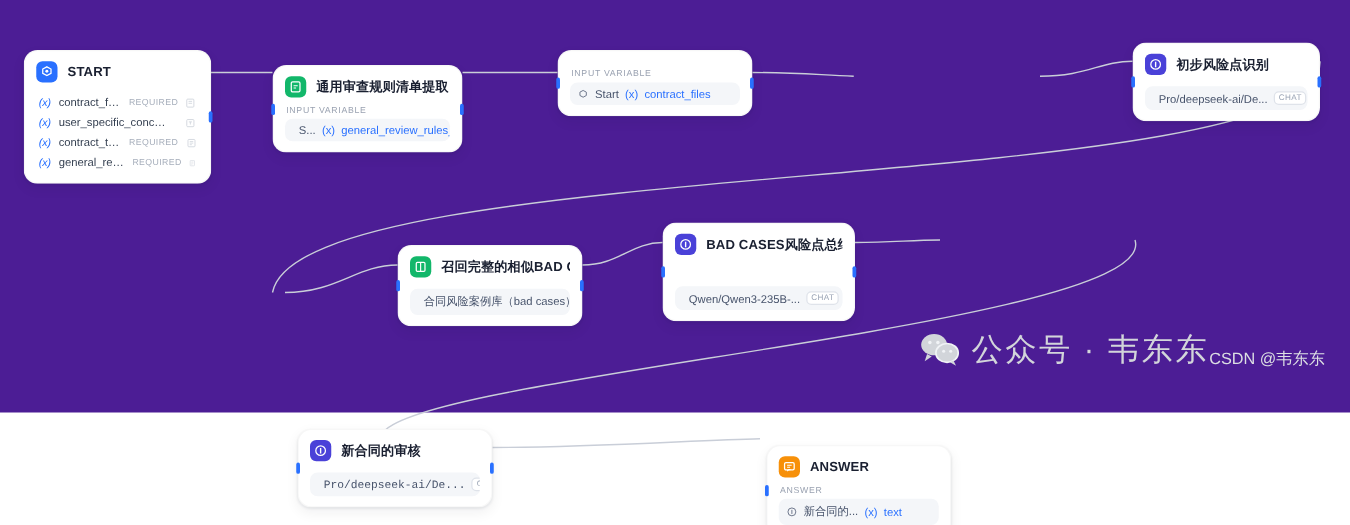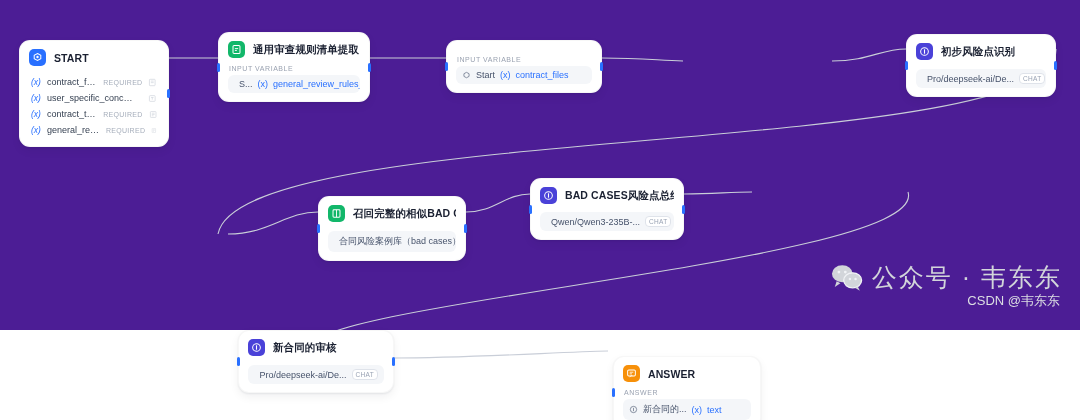--- a/index.html
+++ b/index.html
@@ -72,22 +72,22 @@
     position: absolute; width: 3px; height: 9px;
     background: #2970ff; border-radius: 1.5px; top: 50%;
     margin-top: -4.5px;
   }
   .handle.l { left: -2px; }
   .handle.r { right: -2px; }
 
   .kb-folder { width: 11px; height: 10px; }
 
   #watermark {
-    position: absolute; right: 18px; bottom: 20px;
-    display: flex; flex-direction: column; align-items: flex-end;
+    position: absolute; right: 18px; bottom: 34px;
+    display: flex; flex-direction: row; align-items: flex-end;
     pointer-events: none;
   }
   .wm-main { display: flex; align-items: center; gap: 9px; }
   .wm-text { font-size: 25px; color: #d2d5da; letter-spacing: 2px; }
   .wm-sub { font-size: 13px; color: #dcdee3; margin-top: -2px; margin-right: 2px; }
 </style>
 </head>
 <body>
 
 <div id="canvas">
@@ -152,21 +152,21 @@
         <span class="var-name">general_review_rul...</span>
         <span class="var-req">REQUIRED</span>
         <svg class="var-ic" viewBox="0 0 12 12">
             <rect x="2.4" y="1.5" width="7.2" height="9" rx="1" fill="none" stroke="#98a2b3" stroke-width="1"></rect>
             <path d="M4.2 4 h3.6 M4.2 6 h3.6 M4.2 8 h2" stroke="#98a2b3" stroke-width=".8"></path>
           </svg>
       </div>
     </div>
   </div>
 
-  <div class="node" style="left:218px; top:32px; width:152px;">
+  <div class="node" style="left:218px; top:52px; width:152px;">
     <div class="handle l"></div>
     <div class="handle r"></div>
     <div class="node-head">
       <span class="nicon ic-green">
         <svg width="11" height="11" viewBox="0 0 12 12">
             <rect x="2.2" y="1.6" width="7.6" height="8.8" rx="1.2" fill="none" stroke="#fff" stroke-width="1.1"></rect>
             <path d="M4.2 5 h3.6 M4.2 7 h2.2" stroke="#fff" stroke-width="1"></path>
           </svg>
       </span>
       <span class="node-title">通用审查规则清单提取</span>
@@ -244,31 +244,31 @@
     <div class="handle r"></div>
     <div class="node-head">
       <span class="nicon ic-indigo">
         <svg width="11" height="11" viewBox="0 0 12 12">
             <circle cx="6" cy="6" r="4.2" fill="none" stroke="#fff" stroke-width="1.1"></circle>
             <path d="M6 3.6 v4.8" stroke="#fff" stroke-width="1.2"></path>
           </svg>
       </span>
       <span class="node-title">BAD CASES风险点总结</span>
     </div>
-    <div class="pill" style="margin-top:8px;">
+    <div class="pill" style="margin-top:25px;">
       <svg width="9" height="10" viewBox="0 0 12 12">
           <path d="M7 1.2 L3.2 6.6 h2.4 L4.8 10.8 L8.8 5.2 H6.3 Z" fill="#7a5af8"></path>
         </svg>
       <span class="muted">Qwen/Qwen3-235B-...</span>
       <span class="chatbadge">CHAT</span>
     </div>
   </div>
 
 
-  <div class="node" style="left:238px; top:330px; width:156px;">
+  <div class="node" style="left:238px; top:343px; width:156px;font-family:Liberation Mono, monospace;">
     <div class="handle l"></div>
     <div class="handle r"></div>
     <div class="node-head">
       <span class="nicon ic-indigo">
         <svg width="11" height="11" viewBox="0 0 12 12">
             <circle cx="6" cy="6" r="4.2" fill="none" stroke="#fff" stroke-width="1.1"></circle>
             <path d="M6 3.6 v4.8" stroke="#fff" stroke-width="1.2"></path>
           </svg>
       </span>
       <span class="node-title">新合同的审核</span>

